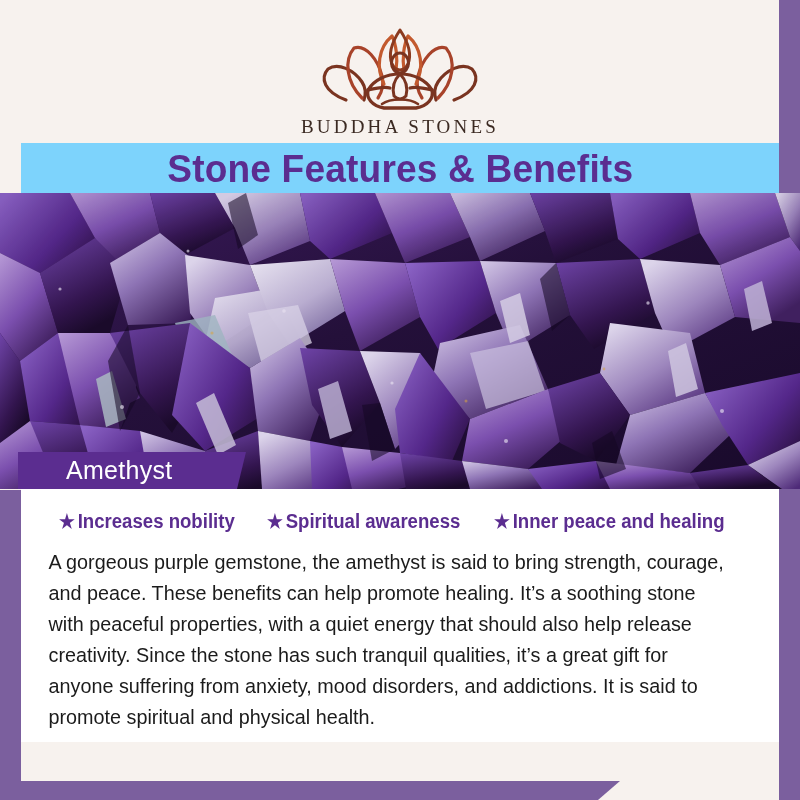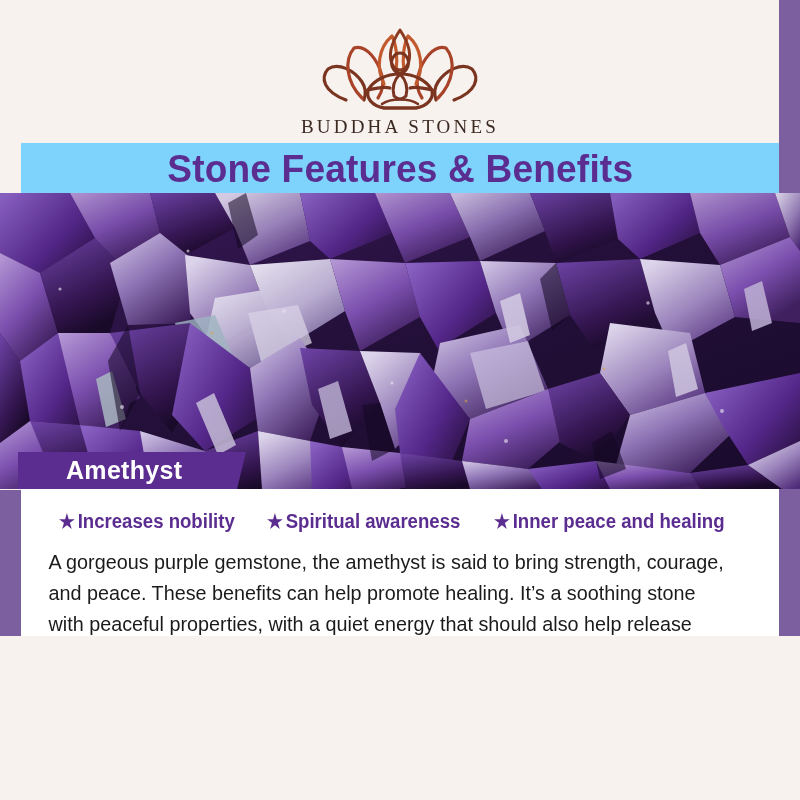--- a/index.html
+++ b/index.html
@@ -10,21 +10,21 @@
     width: 800px;
     height: 800px;
     background: #f7f2ee;
     font-family: "Liberation Sans", sans-serif;
     overflow: hidden;
   }
 
   #poster {
     position: relative;
     width: 800px;
-    height: 636px;
+    height: 800px;
     background: #f7f2ee;
     overflow: hidden;
   }
 
   
   .frame-top {
     position: absolute;
     top: 0;
     left: 225px;
     width: 575px;
@@ -138,21 +138,21 @@
     background: #5b2d90;
     clip-path: polygon(0 0, 100% 0, calc(100% - 9px) 100%, 0 100%);
     display: flex;
     align-items: center;
   }
   .stone-tag span {
     margin-left: 48px;
     color: #ffffff;
     font-family: "Liberation Sans", sans-serif;
     font-size: 25px;
-    font-weight: bold;
+    font-weight: normal;
     letter-spacing: 0.3px;
     text-align: center;
   }
 
   
   .content {
     position: absolute;
     left: 21px;
     top: 489px;
     width: 758px;

